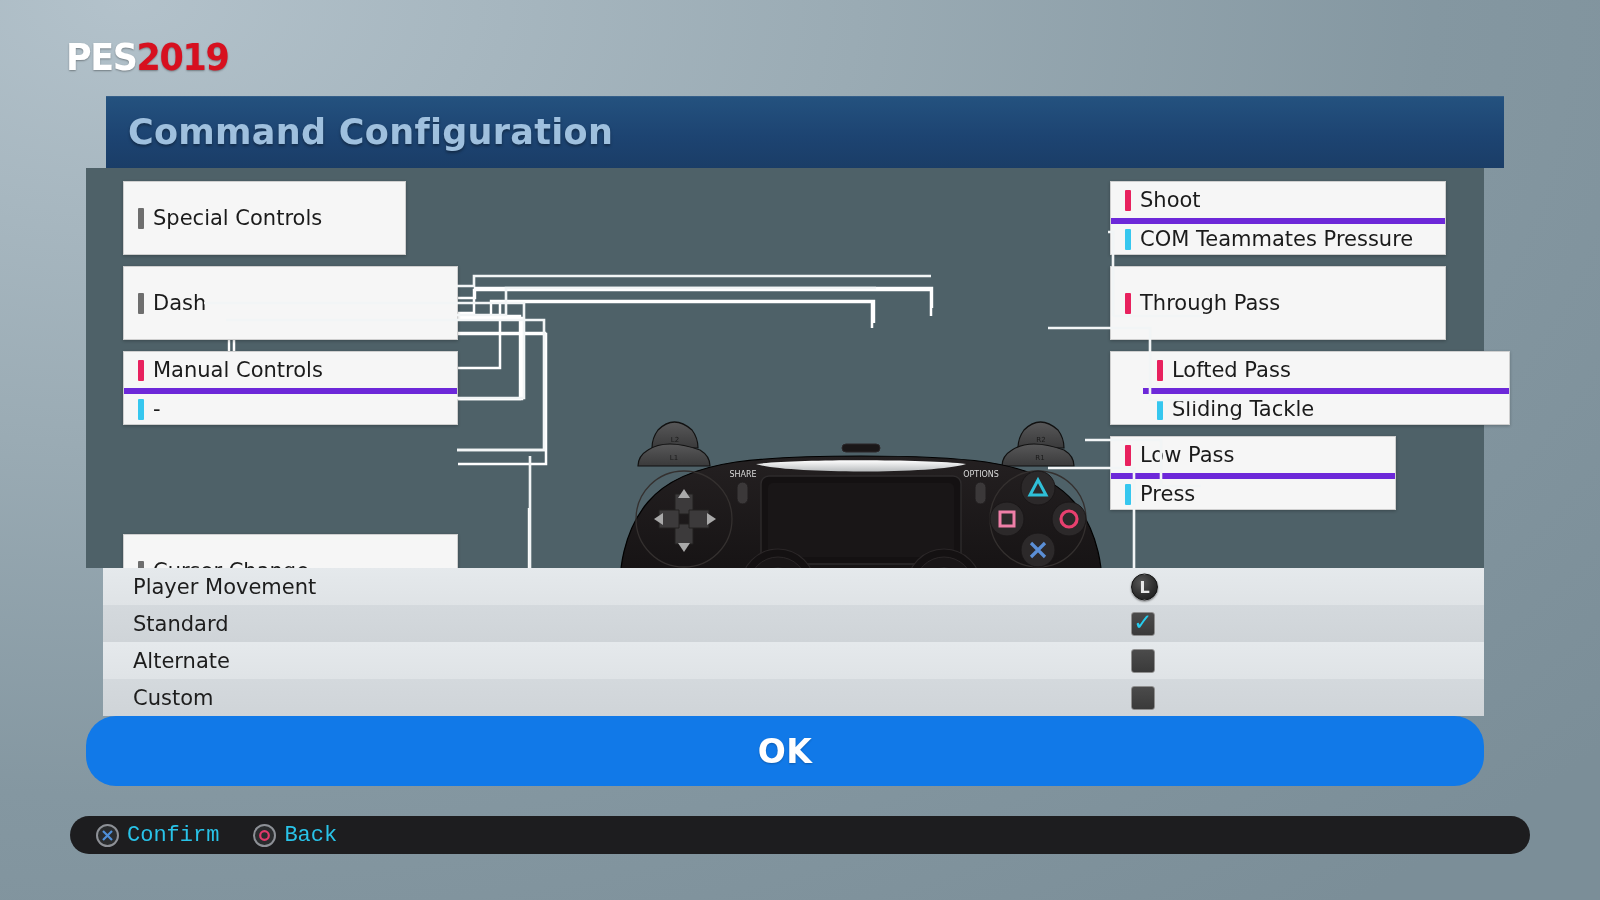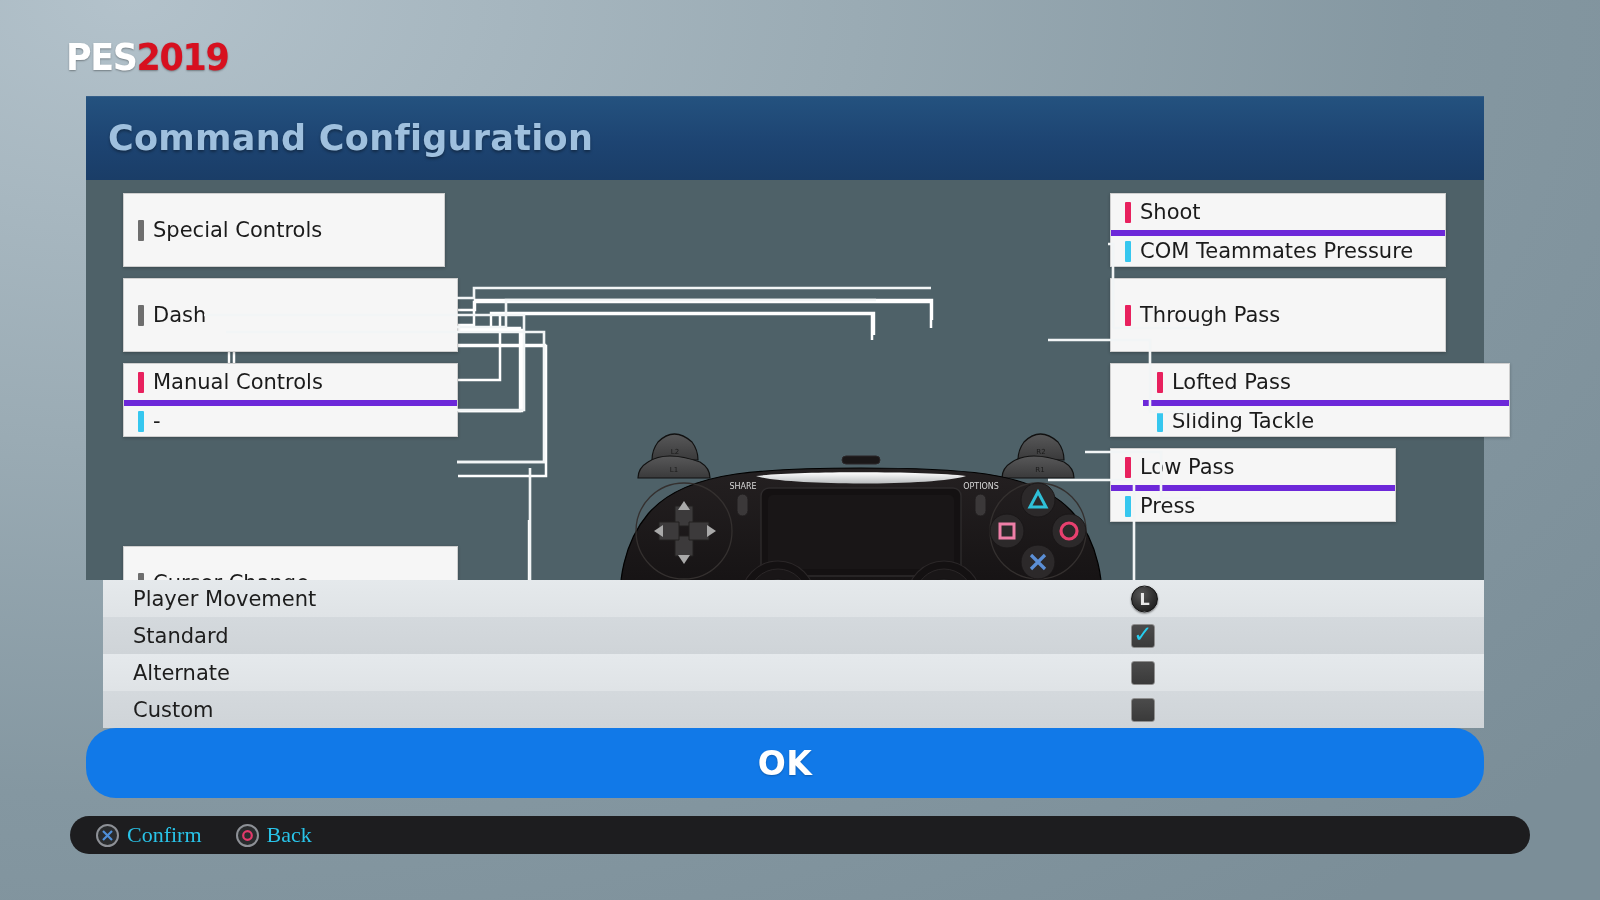--- a/index.html
+++ b/index.html
@@ -23,24 +23,25 @@
     white-space:nowrap;
   }
   #logo .p1{ color:#ffffff; }
   #logo .p2{ color:#d7101f; }
 
   
   #window{
     position:absolute; left:86px; top:96px; width:1398px; height:700px;
   }
   #titlebar{
-    height:84px; width:100%;
+    height:72px; width:100%;
     background:linear-gradient(180deg,#24527f 0%,#1d4472 55%,#1a3d67 100%);
     display:flex; align-items:center;
     box-shadow:0 1px 0 rgba(255,255,255,.08) inset;
+    margin-left:20px;
   }
   #titlebar .title{
     margin-left:22px;
     color:#9fc0de; font-size:35px; font-weight:bold;
     font-family:"DejaVu Sans", sans-serif;
     letter-spacing:.3px;
     text-shadow:0 2px 3px rgba(0,0,0,.35);
   }
 
   #stage{
@@ -124,21 +125,21 @@
   
   #footer{
     position:absolute; left:70px; top:816px; width:1460px; height:38px;
     background:#1d1d1f; border-radius:19px;
     display:flex; align-items:center; padding-left:26px; gap:10px;
   }
   #footer .grp{ display:flex; align-items:center; gap:8px; }
   #footer .grp + .grp{ margin-left:24px; }
   #footer .lbl{
     color:#29c3e8; font-size:22px;
-    font-family:Liberation Serif, serif;
+    font-family:Liberation Mono, monospace;
   }
   .padbtn{
     width:23px; height:23px; border-radius:50%;
     border:2px solid #8d9096;
     background:#2a2c2e;
     display:flex; align-items:center; justify-content:center;
   }
   .padbtn svg{ display:block; }
 </style>
 </head>
@@ -194,21 +195,21 @@
         <path d="M371,402 L444,402 L444,288"></path>
 
         <path d="M1027,148 L1027,64 L1022,64"></path>
         <path d="M1027,148 L1115,148"></path>
         <path d="M962,160 L1064,160 L1064,232 L1115,232"></path>
         <path d="M999,272 L1075,272 L1075,318 L1115,318"></path>
         <path d="M962,300 L1048,300 L1048,404 L1115,404"></path>
       </g>
     </svg>
 
-    <div class="card one" style="left:37px; top:13px; width:322px; height:74px;">
+    <div class="card one" style="left:37px; top:13px; width:283px; height:74px;">
       <div class="row">
         <span class="bar grey"></span>
         <span>Special Controls</span>
       </div>
     </div>
 
     <div class="card one" style="left:37px; top:98px; width:335px; height:74px;">
       <div class="row">
         <span class="bar grey"></span>
         <span>Dash</span>

